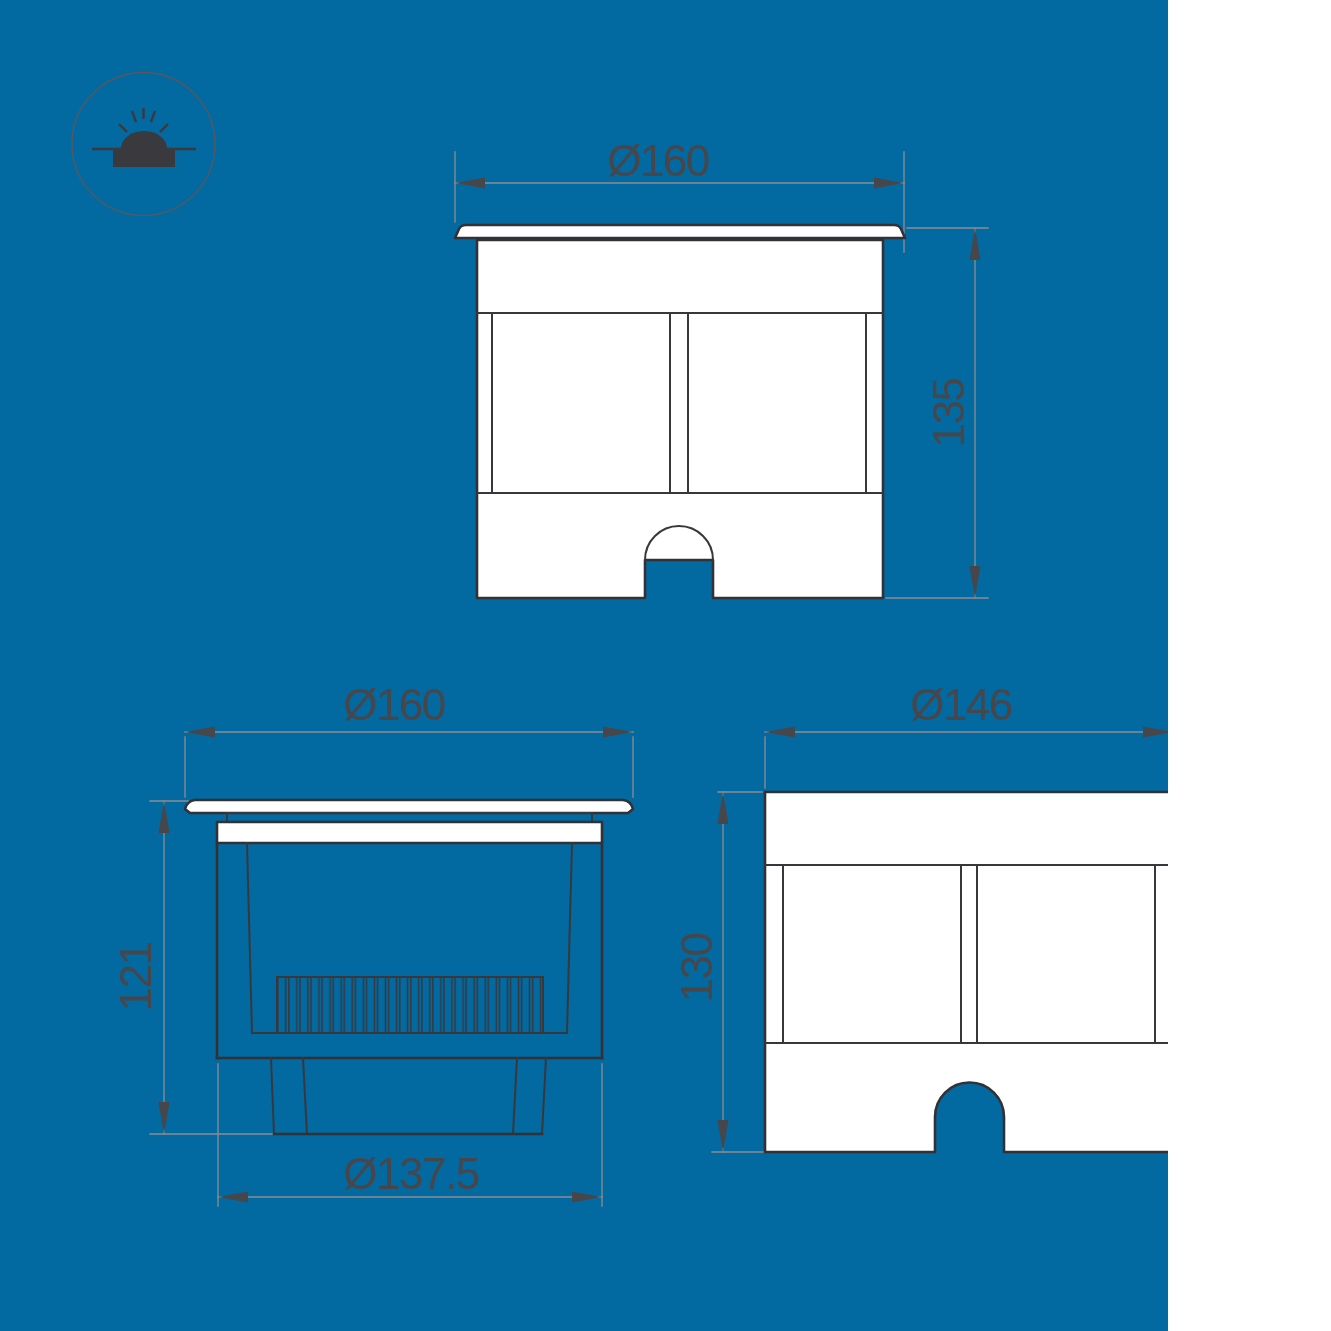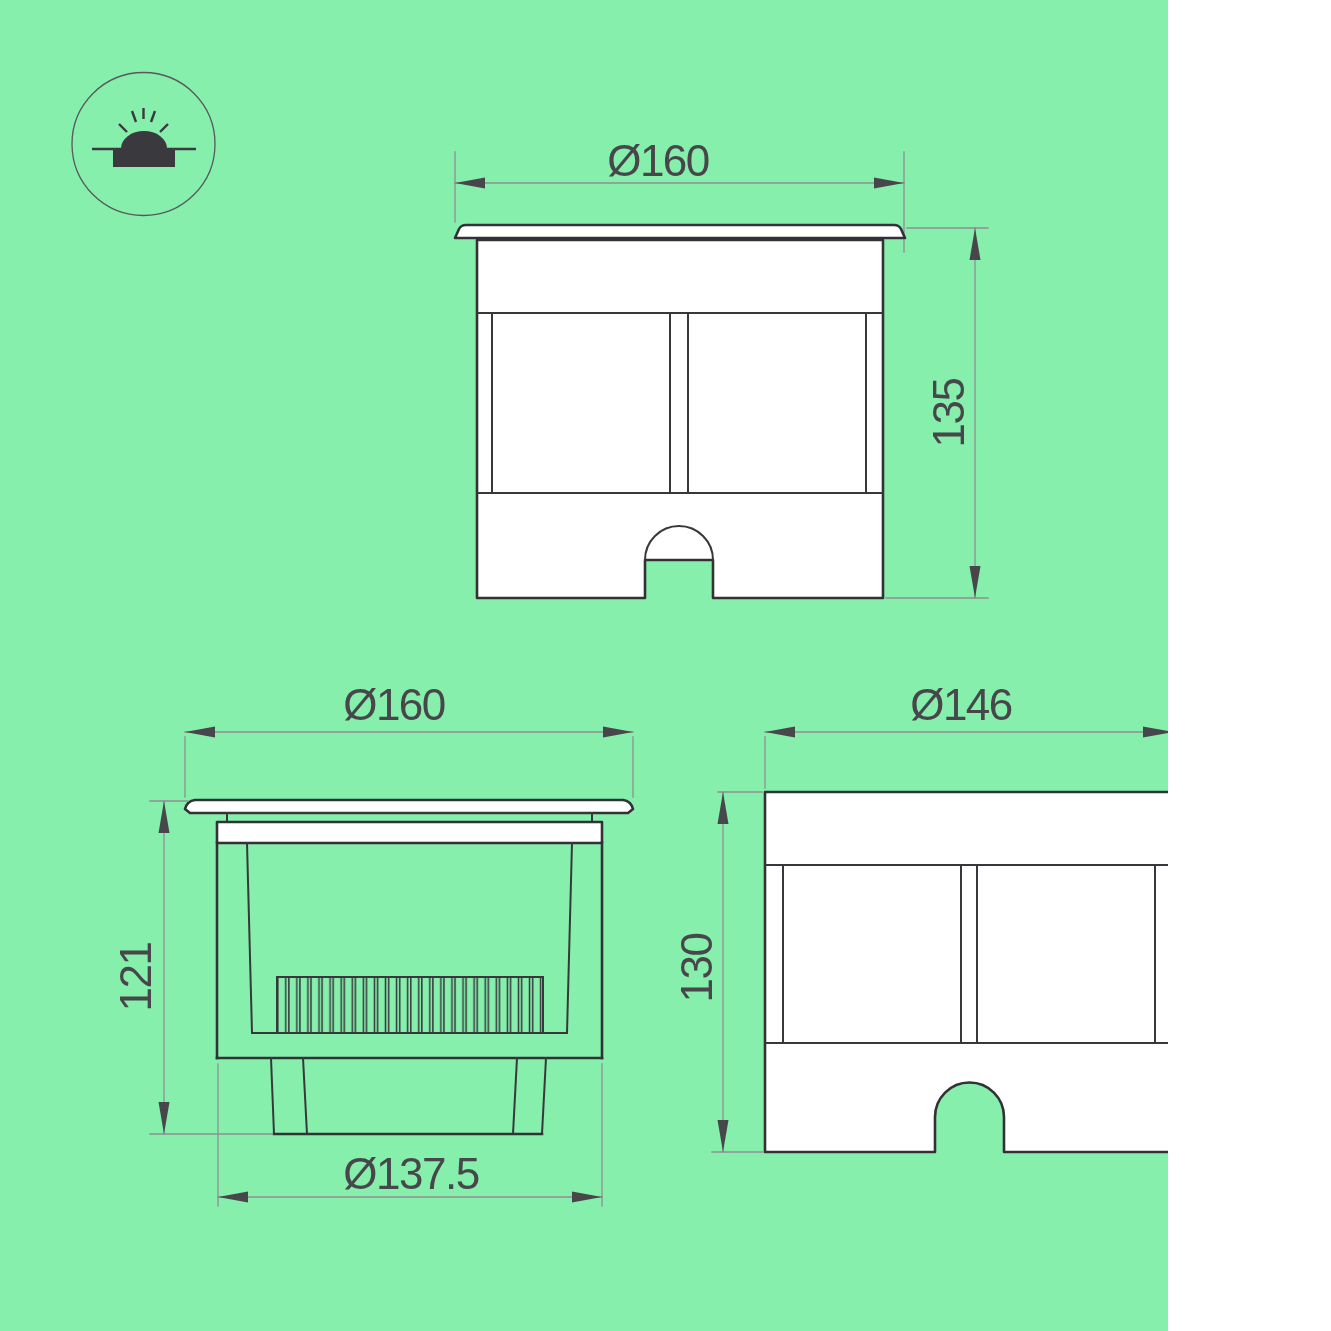--- a/index.html
+++ b/index.html
@@ -1,16 +1,16 @@
 <!DOCTYPE html>
 <html><head>
 <meta charset="utf-8">
 <style>
   html,body{margin:0;padding:0;background:#ffffff;}
-  .canvas{position:relative;width:1168px;height:1331px;background:#86efac;overflow:hidden;}
+  .canvas{position:relative;width:1168px;height:1331px;background:#0369a1;overflow:hidden;}
   svg{display:block;}
   .ol  {stroke:#323236;fill:none;stroke-width:2.6;stroke-linejoin:round;stroke-linecap:square;}
   .olw {stroke:#323236;fill:#ffffff;stroke-width:2.6;stroke-linejoin:round;}
   .ol2 {stroke:#38383c;fill:none;stroke-width:2;stroke-linecap:square;}
   .fin {stroke:#38383c;stroke-width:1.5;}
   .dim {stroke:#8e8e92;fill:none;stroke-width:1.3;stroke-linecap:square;}
   .arr {fill:#47474b;stroke:none;}
   .lbl {font-family:"Liberation Sans","DejaVu Sans",sans-serif;font-size:44px;fill:#47474b;letter-spacing:-1.5px;}
   .ico {fill:#3a3a3e;stroke:none;}
   .icoln{stroke:#3a3a3e;stroke-width:2.4;fill:none;}

